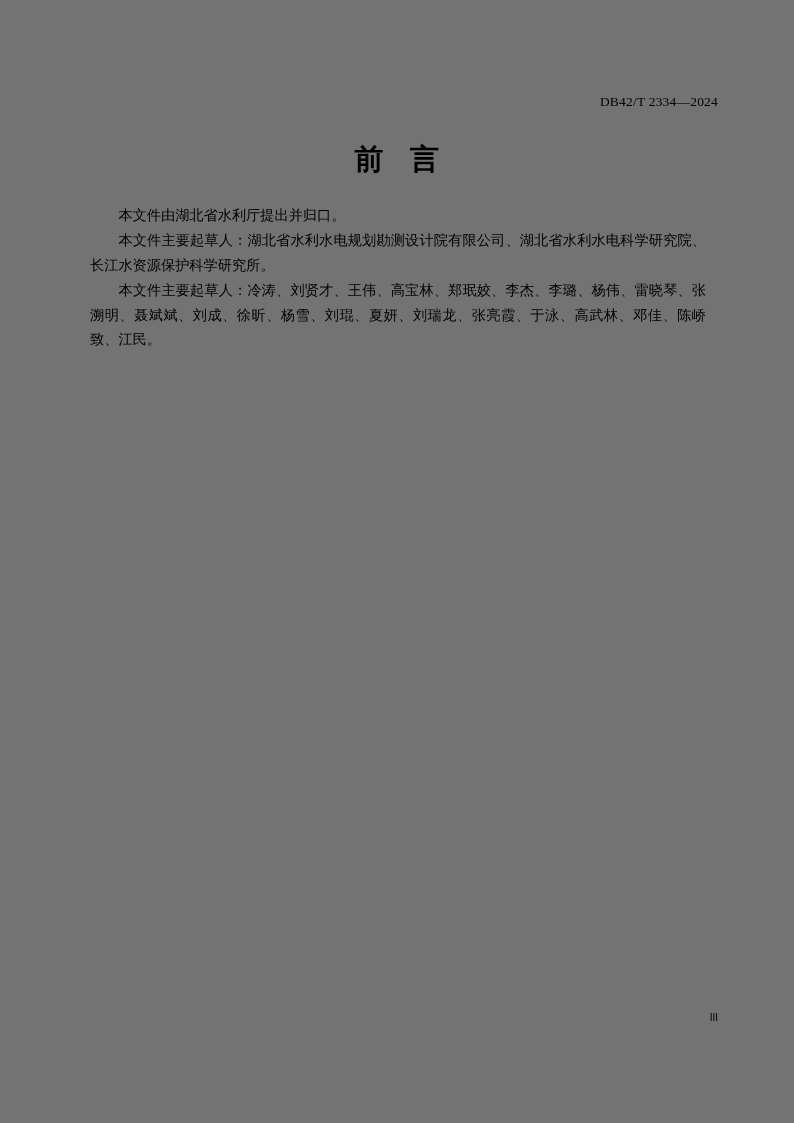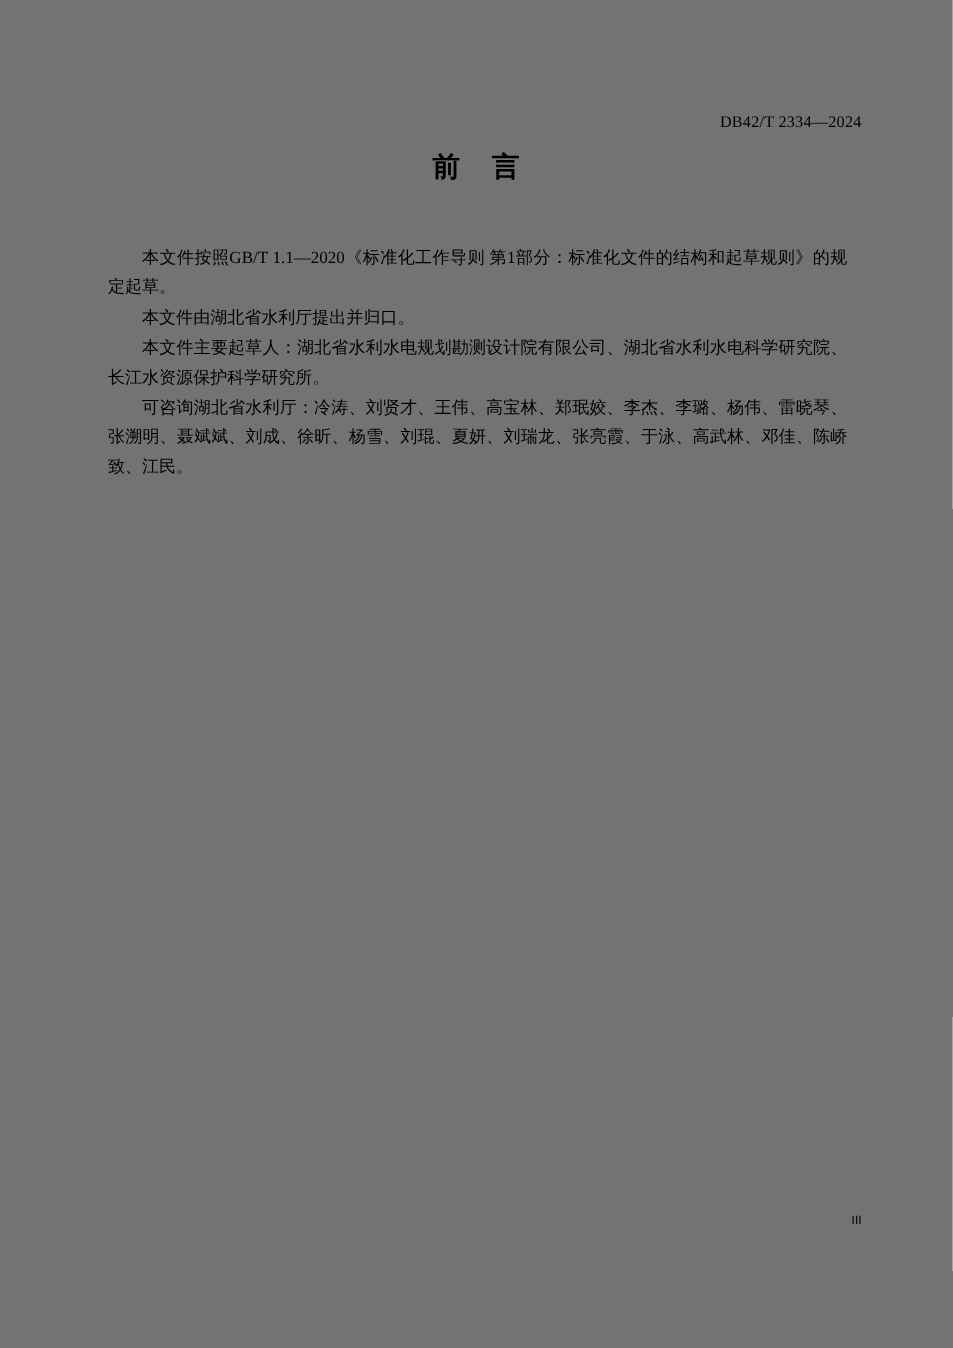--- a/index.html
+++ b/index.html
@@ -21,25 +21,25 @@
     position: absolute;
     top: 94px;
     right: 76px;
     font-family: "Liberation Serif", "DejaVu Serif", serif;
     font-size: 13.5px;
     letter-spacing: 0.2px;
     white-space: nowrap;
   }
   .doc-title {
     position: absolute;
-    top: 124px;
+    top: 140px;
     left: 0;
     width: 100%;
     text-align: center;
-    font-size: 23px;
+    font-size: 29px;
     font-weight: bold;
     letter-spacing: 0.5px;
     font-family: "Liberation Serif", "DejaVu Serif", serif;
   }
   .doc-title .gap {
     display: inline-block;
     width: 26px;
   }
   .body-block {
     position: absolute;
@@ -69,21 +69,20 @@
 
 <div class="page">
 
   <div class="header-code">DB42/T 2334—2024</div>
 
   <div class="doc-title">
     <span>前</span><span class="gap"></span><span>言</span>
   </div>
 
   <div class="body-block">
-    <p class="para">本文件按照GB/T 1.1—2020《标准化工作导则  第1部分：标准化文件的结构和起草规则》的规定起草。</p>
     <p class="para">本文件由湖北省水利厅提出并归口。</p>
     <p class="para">本文件主要起草人：湖北省水利水电规划勘测设计院有限公司、湖北省水利水电科学研究院、长江水资源保护科学研究所。</p>
-    <p class="para">可咨询湖北省水利厅：冷涛、刘贤才、王伟、高宝林、郑珉姣、李杰、李璐、杨伟、雷晓琴、张溯明、聂斌斌、刘成、徐昕、杨雪、刘琨、夏妍、刘瑞龙、张亮霞、于泳、高武林、邓佳、陈峤致、江民。</p>
+    <p class="para">本文件主要起草人：冷涛、刘贤才、王伟、高宝林、郑珉姣、李杰、李璐、杨伟、雷晓琴、张溯明、聂斌斌、刘成、徐昕、杨雪、刘琨、夏妍、刘瑞龙、张亮霞、于泳、高武林、邓佳、陈峤致、江民。</p>
   </div>
 
   <div class="page-number">III</div>
 
 </div>
 
 </body></html>

